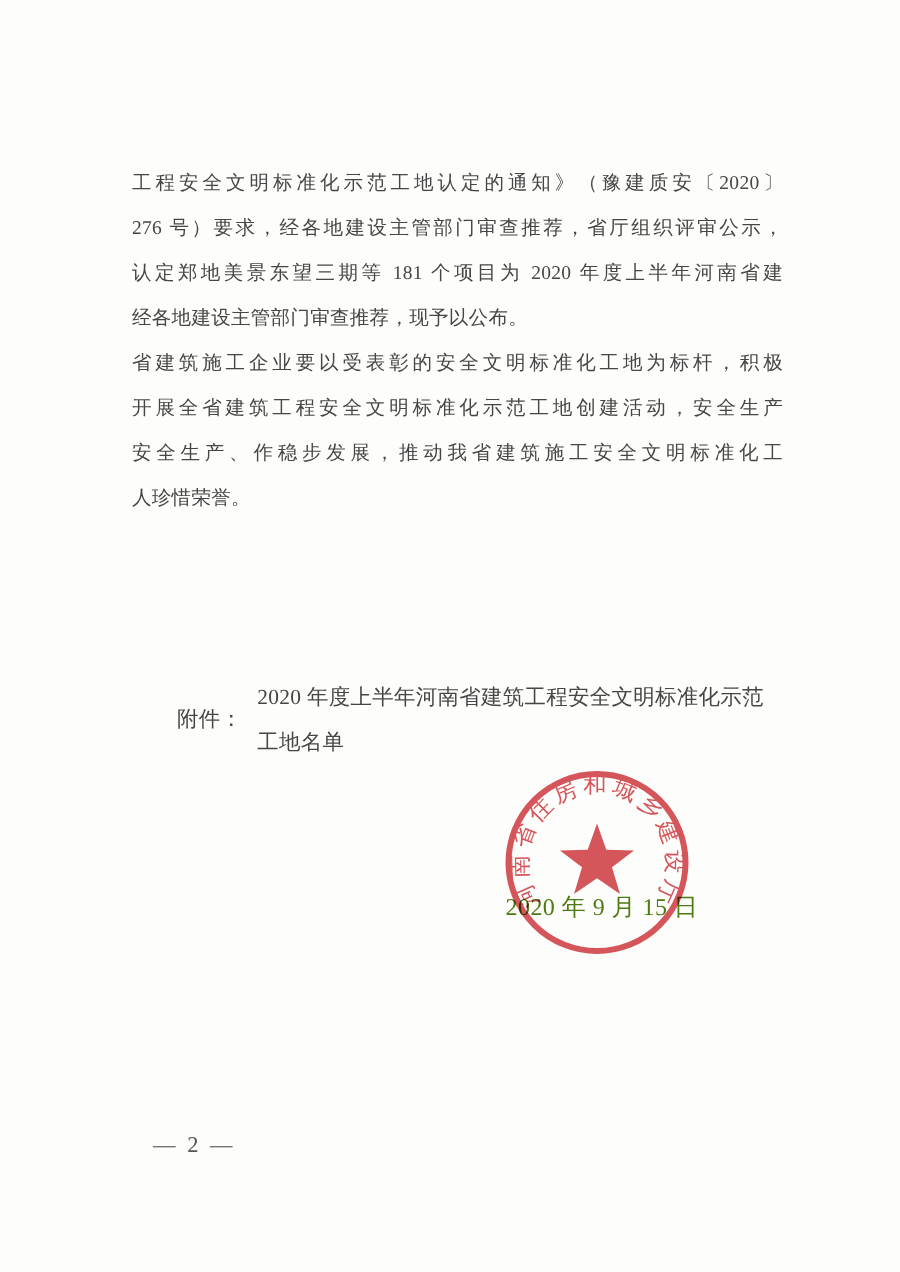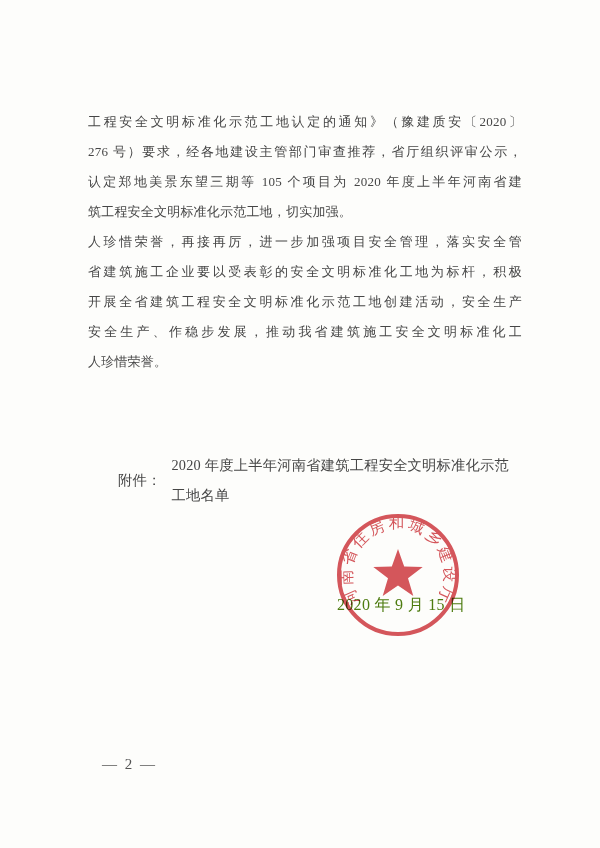--- a/index.html
+++ b/index.html
@@ -78,25 +78,24 @@
 </style>
 </head>
 <body>
 
 <div class="page">
 
   <div class="body-text">
     <div class="paragraph">
       <div class="line">工程安全文明标准化示范工地认定的通知》（豫建质安〔2020〕</div>
       <div class="line">276 号）要求，经各地建设主管部门审查推荐，省厅组织评审公示，</div>
-      <div class="line">认定郑地美景东望三期等 105 个项目为 2020 年度上半年河南省建</div>
-      <div class="line end">筑工程安全文明标准化示范工地，切实加强。</div>
+      <div class="line">认定郑地美景东望三期等 181 个项目为 2020 年度上半年河南省建</div>
+      <div class="line end">经各地建设主管部门审查推荐，现予以公布。</div>
     </div>
     <div class="paragraph">
-      <div class="line">人珍惜荣誉，再接再厉，进一步加强项目安全管理，落实安全管</div>
       <div class="line">省建筑施工企业要以受表彰的安全文明标准化工地为标杆，积极</div>
       <div class="line">开展全省建筑工程安全文明标准化示范工地创建活动，安全生产</div>
       <div class="line">安全生产、作稳步发展，推动我省建筑施工安全文明标准化工</div>
       <div class="line end">人珍惜荣誉。</div>
     </div>
   </div>
 
   <div class="attachment">
     <span class="attachment-label">附件：</span>
     <div class="attachment-content">

